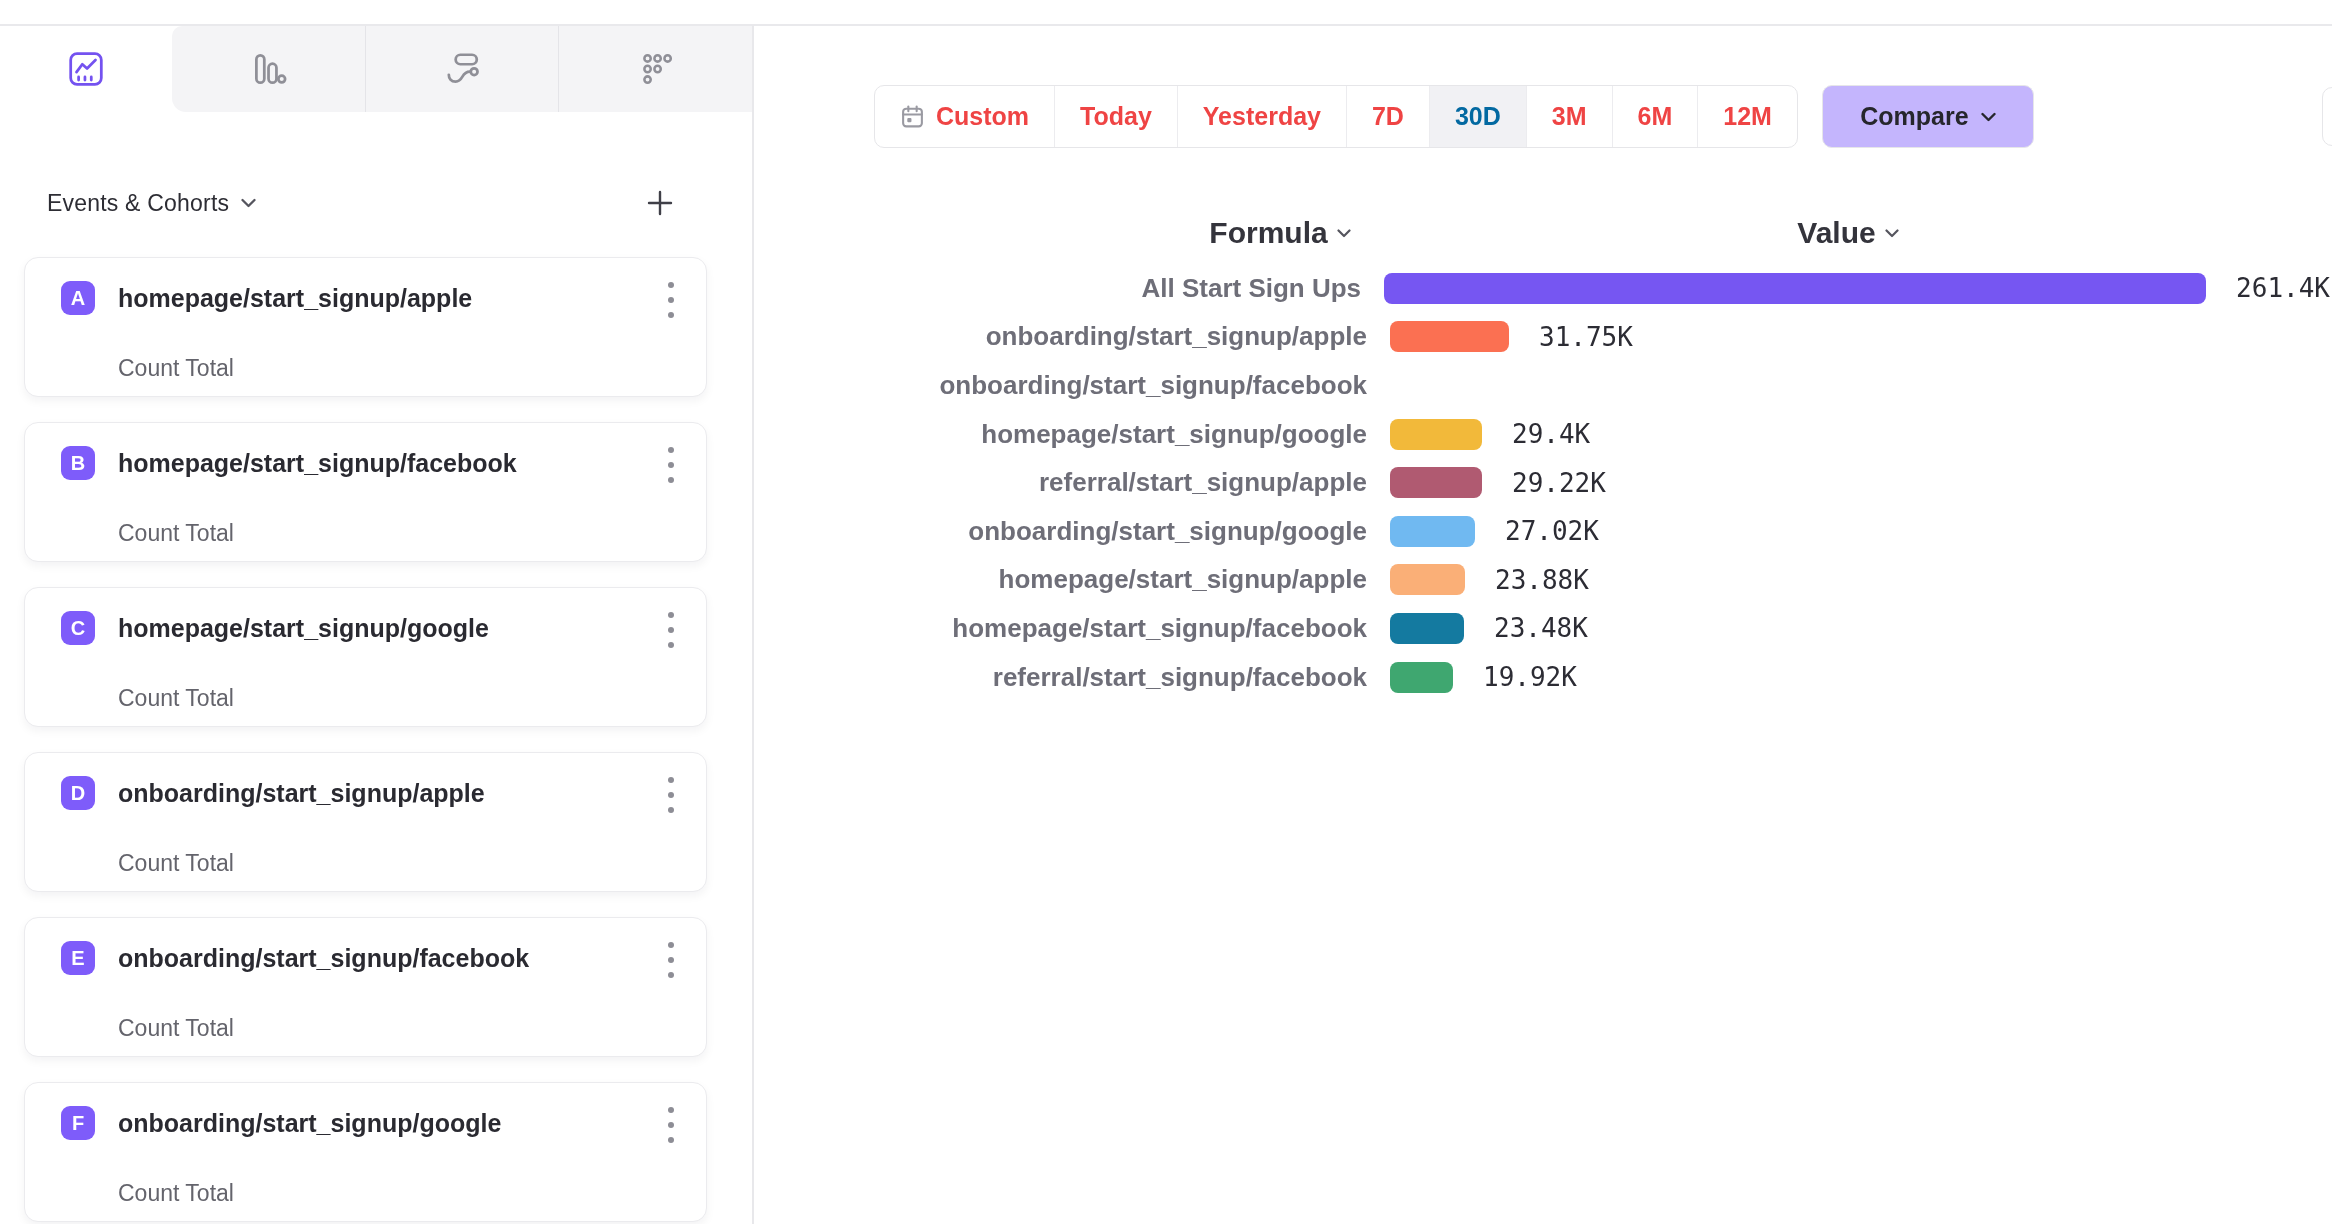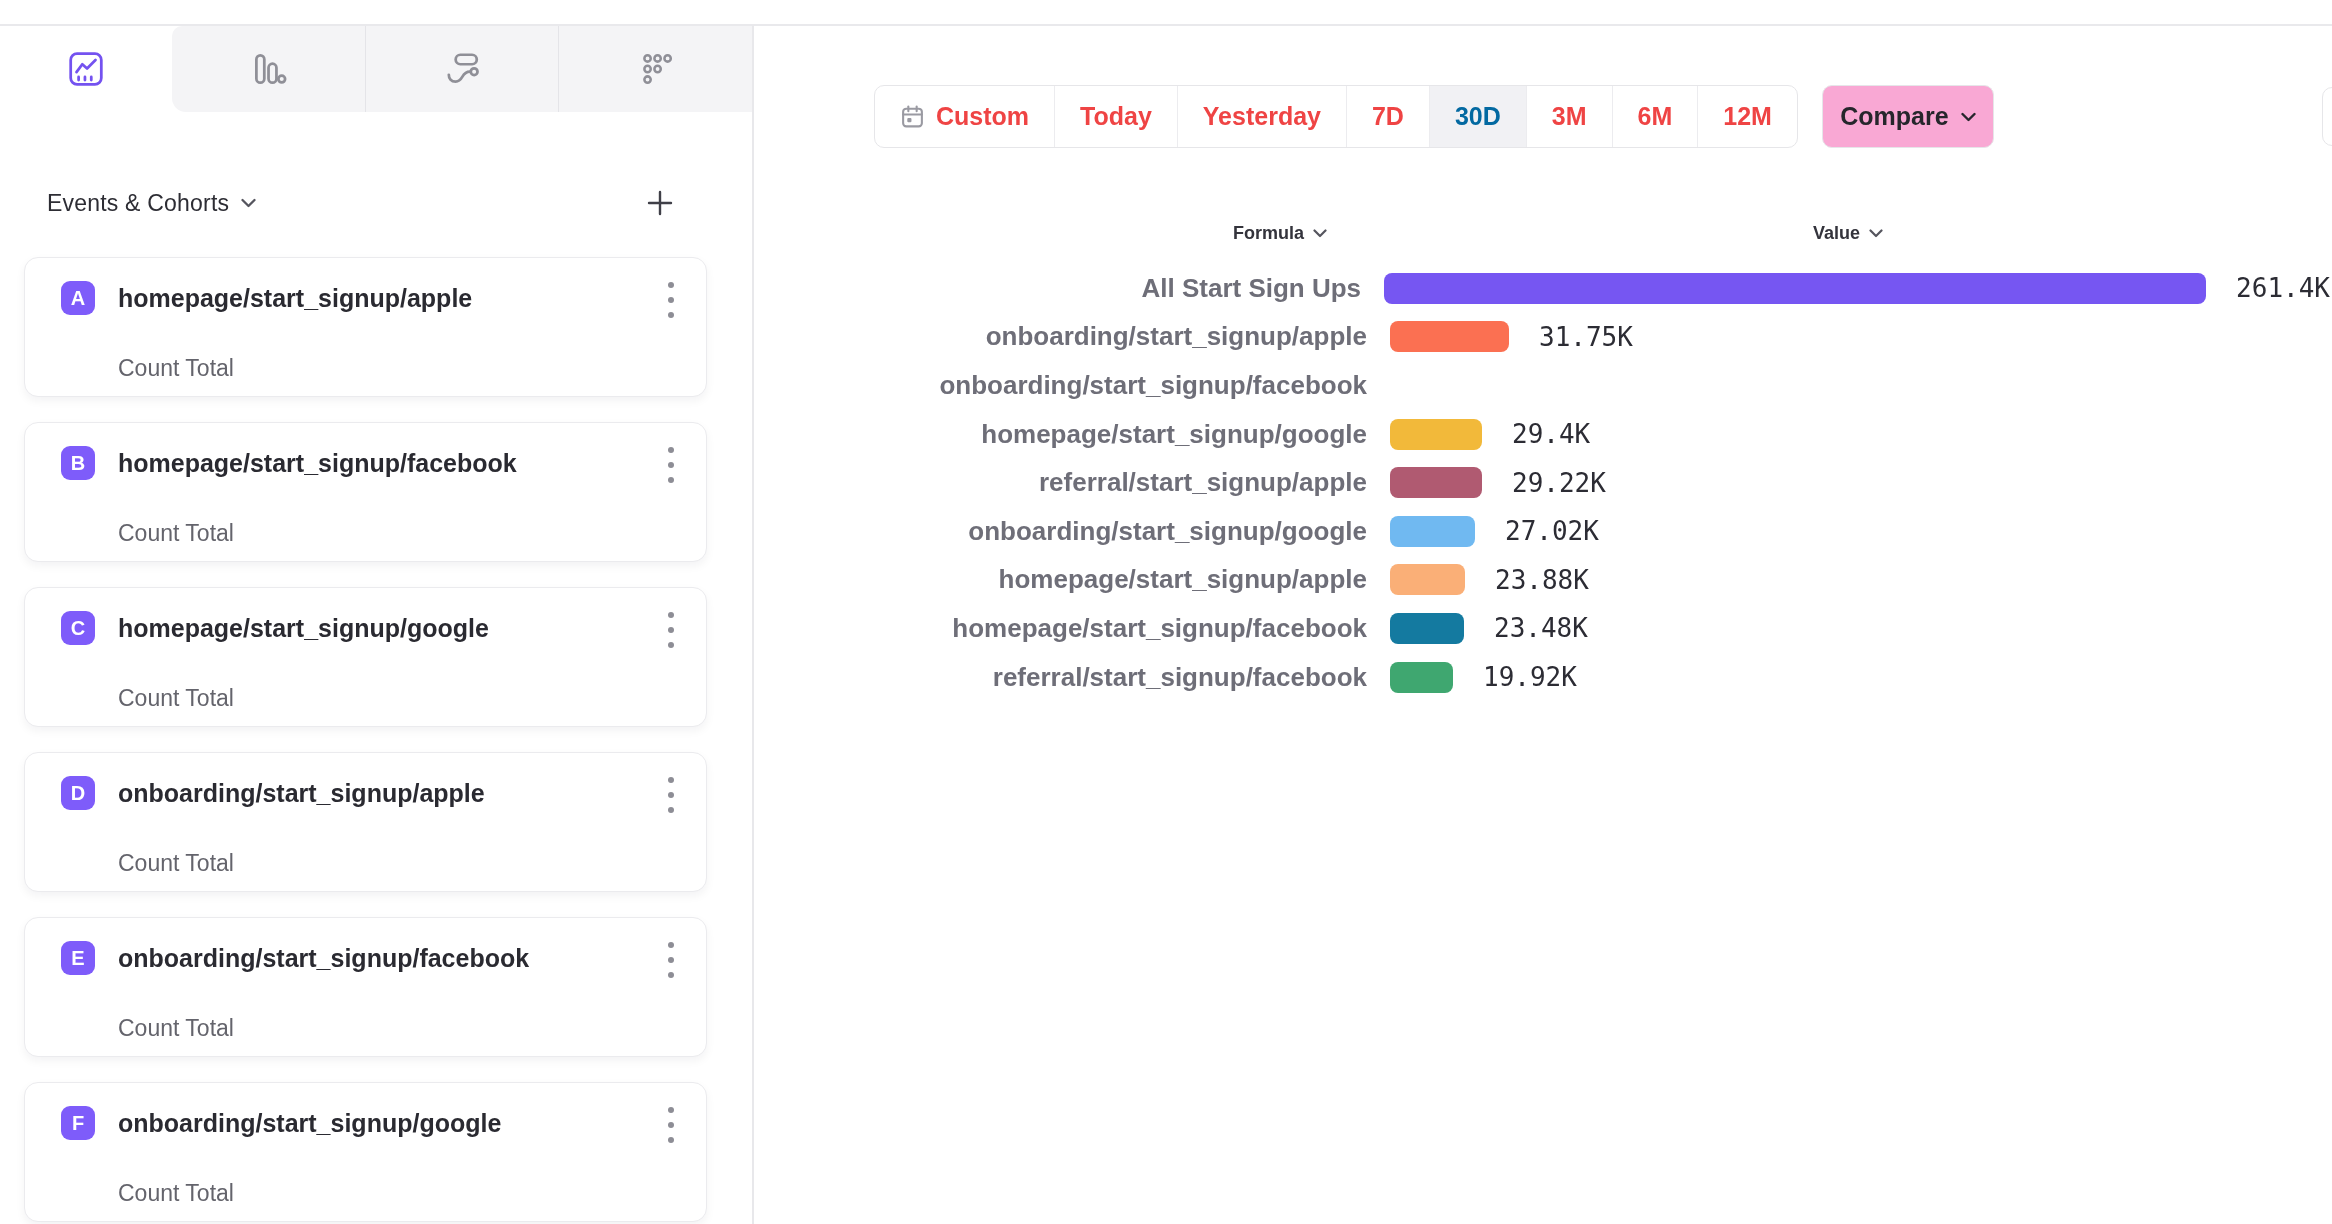--- a/index.html
+++ b/index.html
@@ -50,30 +50,30 @@
   
   .toolbar { position:absolute; left:874px; top:85px; display:flex; gap:24px; }
   .segmented { display:flex; height:63px; background:#fff; border:1.5px solid #e6e6e9;
                border-radius:10px; overflow:hidden; }
   .seg { display:flex; align-items:center; justify-content:center; gap:11px;
          padding:0 25px; font-size:25px; font-weight:700; color:#ef4444;
          cursor:pointer; white-space:nowrap; }
   .seg + .seg { border-left:1px solid #ececef; }
   .seg.selected { background:#f1f1f4; color:#0369a1; font-weight:700; }
   .compare-btn { display:flex; align-items:center; justify-content:center; gap:12px;
-                 width:172px; height:63px; background:#f9a8d4; border:1.5px solid #e6e6e9;
+                 width:212px; height:63px; background:#c4b5fd; border:1.5px solid #e6e6e9;
                  border-radius:10px; font-size:25px; font-weight:700; color:#26262c;
                  cursor:pointer; }
   .edge-btn { position:absolute; left:2322px; top:87px; width:46px; height:59px;
               background:#fff; border:1.5px solid #e6e6e9; border-radius:10px; }
 
   
   .chart-header { position:absolute; top:216px; height:34px; display:flex;
                   align-items:center; justify-content:center; gap:9px;
-                  font-size:18px; font-weight:700; color:#34343c; cursor:pointer; }
+                  font-size:30px; font-weight:700; color:#34343c; cursor:pointer; }
   .chart-header.formula { left:1160px; width:240px; }
   .chart-header.value   { left:1728px; width:240px; }
 
   .rows { position:absolute; left:770px; top:264px; width:1560px; }
   .row { display:flex; align-items:center; height:48.6px; }
   .row-label { width:597px; text-align:right; font-size:26px; color:#6e6e78;
                white-space:nowrap;font-weight:bold; }
   .row-bar-wrap { display:flex; align-items:center; margin-left:23px; flex:1;gap:19px; }
   .row-bar { height:31px; border-radius:8px; }
   .row-value { margin-left:11px; font-family:"DejaVu Sans Mono", monospace;

